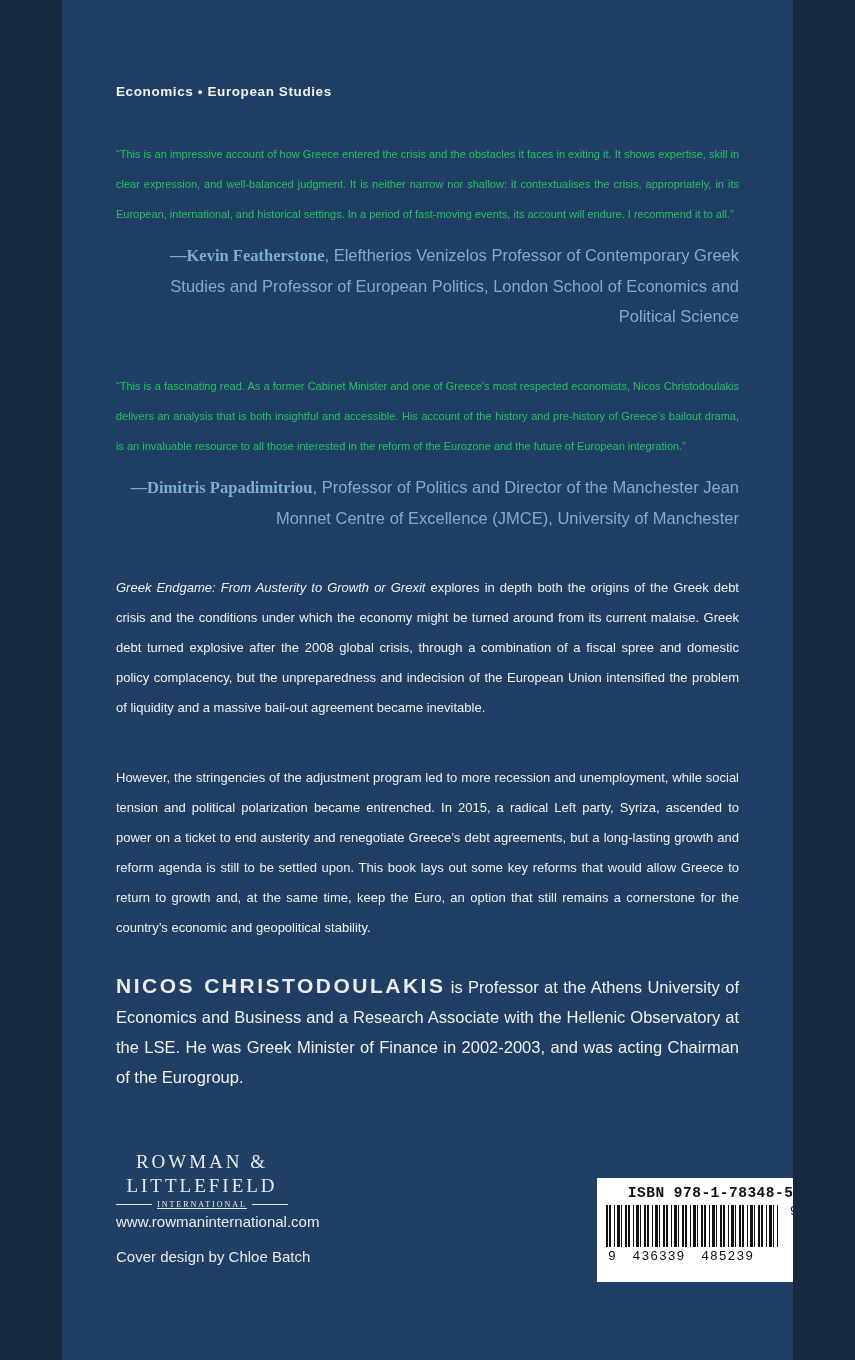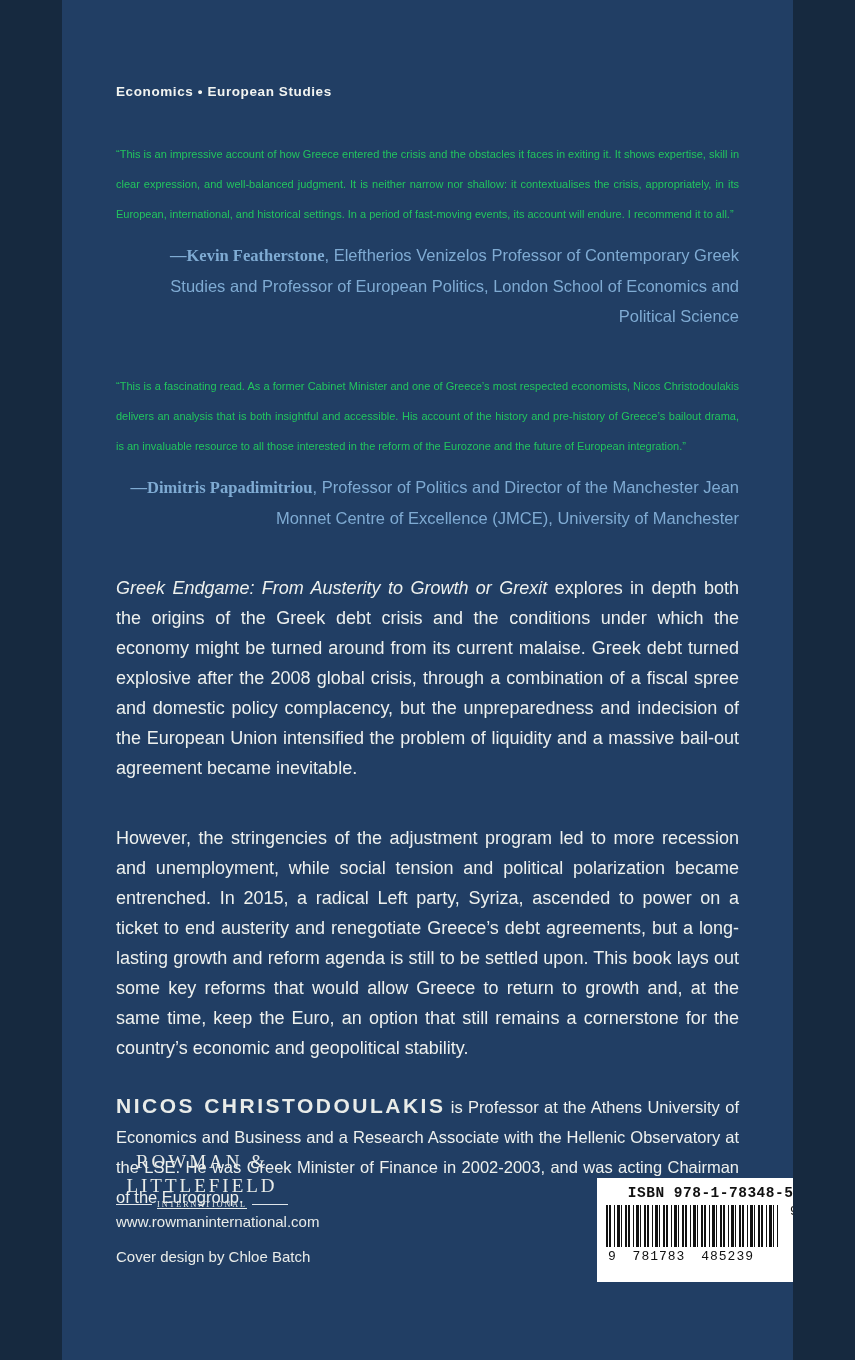--- a/index.html
+++ b/index.html
@@ -24,21 +24,21 @@
     text-align:justify;color:#22c55e;
   }
   .attribution{
     margin:6px 0 0 0;
     font-size:16.5px;line-height:30px;
     text-align:right;color:#7fabd3;
   }
   .attribution .attr-name{font-weight:bold;font-family:Liberation Serif, serif;}
   .syn{
     margin-top:40px;
-    font-size:18px;line-height:30px;
+    font-size:13px;line-height:30px;
     text-align:justify;color:#eef1ee;
   }
   .italic{font-style:italic;}
   .bio{
     margin-top:28px;
     font-size:16.5px;line-height:30px;
     text-align:justify;color:#eef1ee;
   }
   .author-name{
     font-weight:bold;font-size:21px;letter-spacing:2.5px;
@@ -131,21 +131,21 @@
     </div>
     <div class="website">www.rowmaninternational.com</div>
     <div class="credit">Cover design by Chloe Batch</div>
   </div>
 
   <div class="barcode-box">
     <div class="isbn">ISBN 978-1-78348-523-9</div>
     <div class="barcode-row">
       <div class="main-col">
         <div class="bars-main"></div>
-        <div class="digits">9 781783 485239</div>
+        <div class="digits">9 436339 485239</div>
       </div>
       <div class="addon-col">
         <div class="addon-num">90000</div>
         <div class="bars-addon"></div>
       </div>
     </div>
   </div>
 </div>
 
 </body></html>

